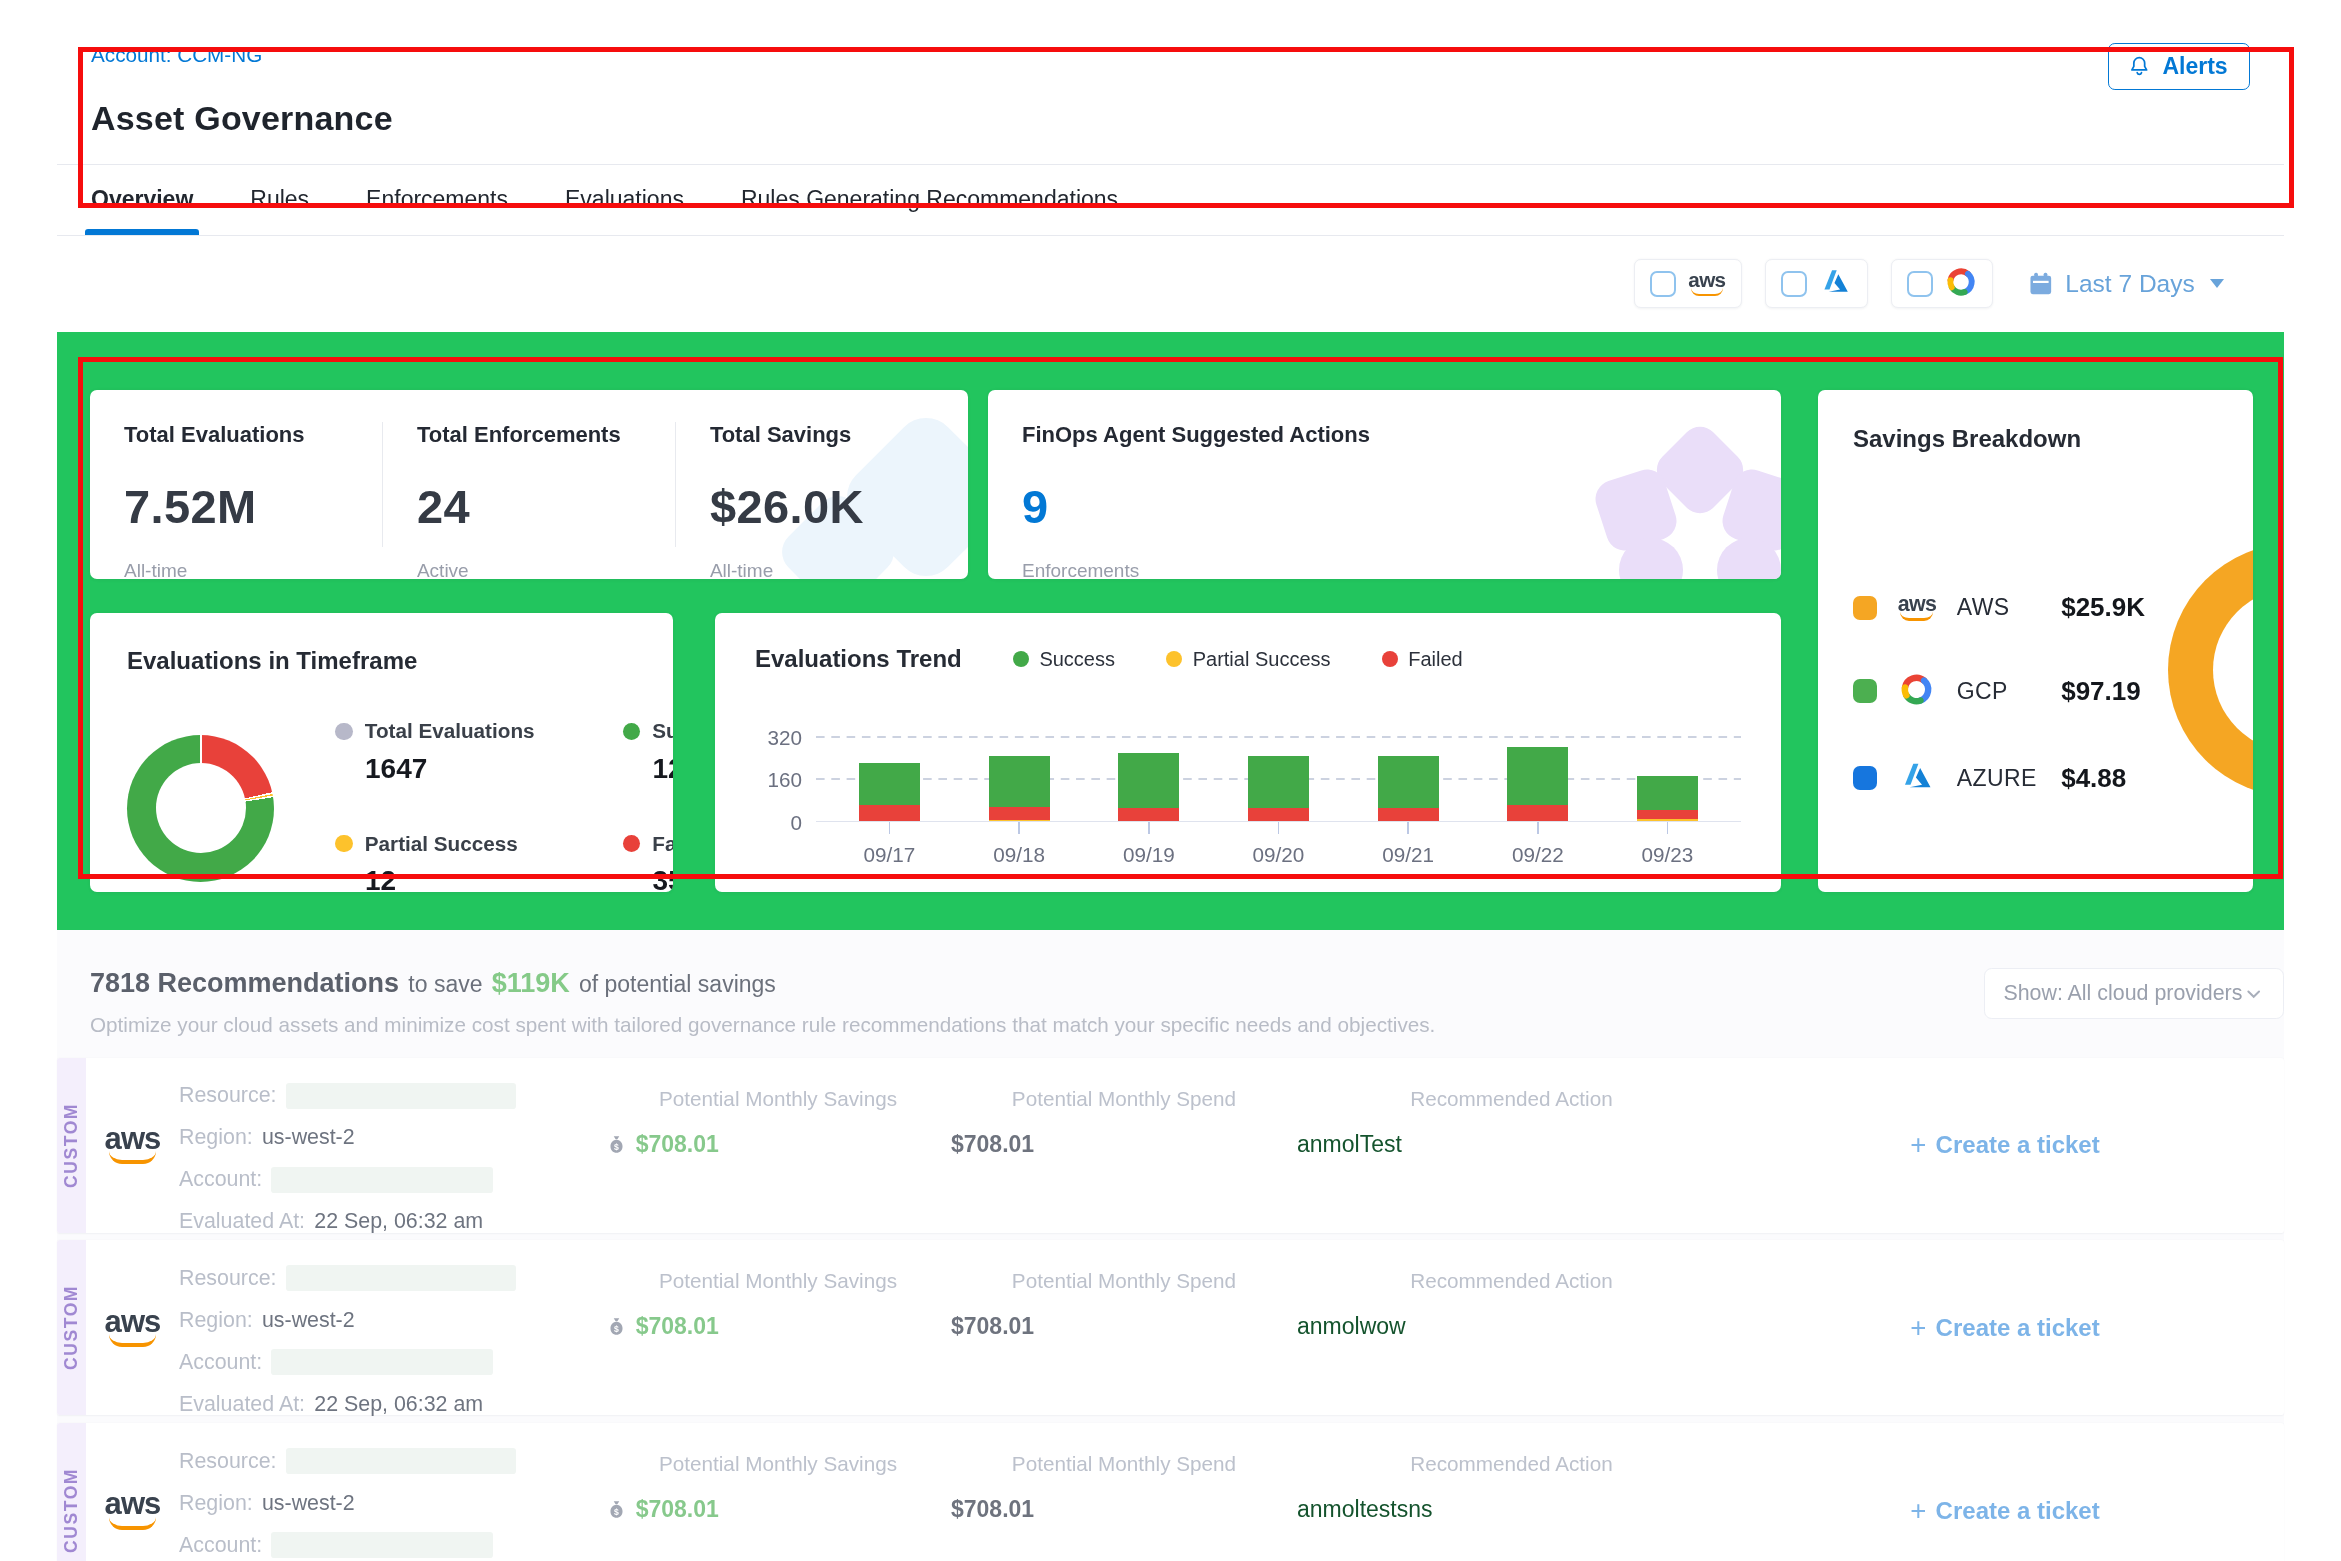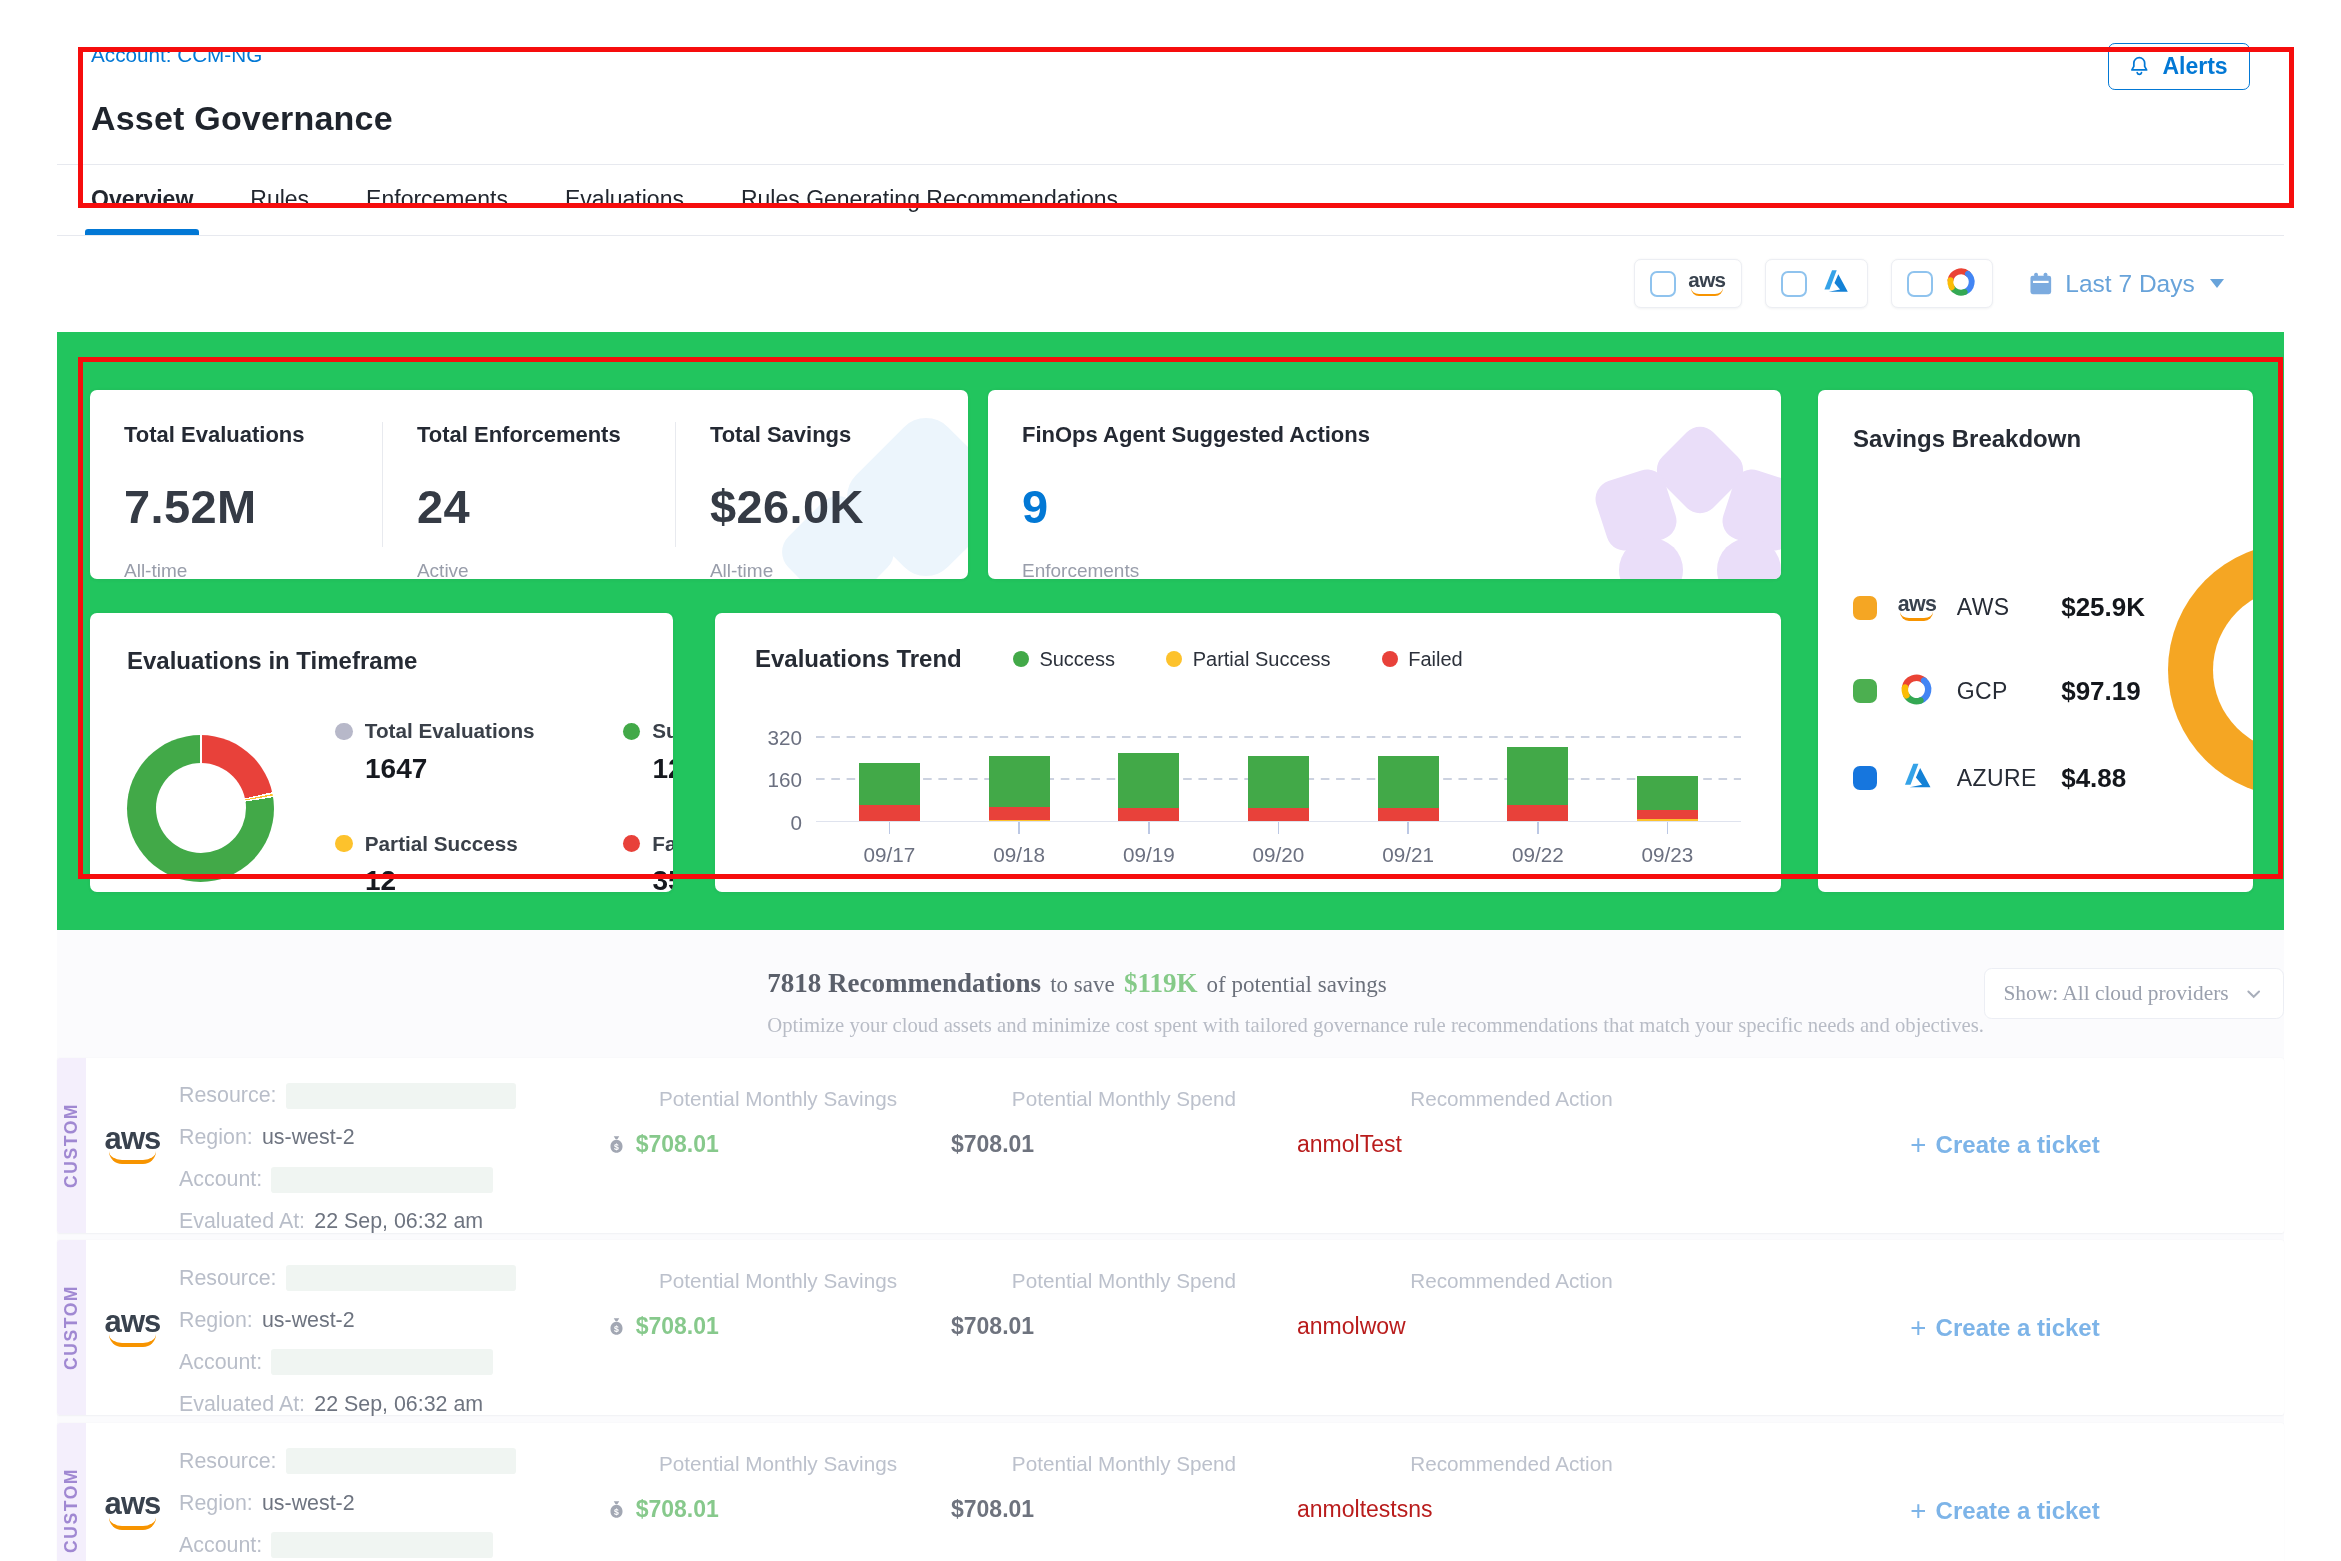--- a/index.html
+++ b/index.html
@@ -102,21 +102,21 @@
   .bd-body { margin-top:90px; display:flex; align-items:flex-start; gap:23px; }
   .bd-legend { margin-top:49px; display:flex; flex-direction:column; gap:49px; flex:1; }
   .bd-item { display:flex; align-items:center; gap:18.4px; }
   .bd-swatch { width:24px; height:24px; border-radius:6.9px; flex:none; }
   .bd-icon { width:43px; display:flex; justify-content:center; flex:none; }
   .bd-name { font-size:23px; color:#272c36; width:86px; letter-spacing:0.4px; }
   .bd-value { font-size:26px; font-weight:700; color:#14171c; }
 
   
   .recs { background:#fbfbfd; padding:0 0 0 0; min-height:658px; }
-  .recs-head { display:flex; justify-content:flex-end; align-items:flex-start; padding:38px 0 20px 33px;font-family:Liberation Serif, serif; }
+  .recs-head { display:flex; justify-content:space-between; align-items:flex-start; padding:38px 0 20px 33px; }
   .recs-title { display:flex; align-items:baseline; gap:9.2px; }
   .rt-count { font-size:27px; font-weight:700; color:#5b606b; }
   .rt-mid, .rt-tail { font-size:23px; color:#6b707b; font-weight:500; }
   .rt-green { font-size:27px; font-weight:700; color:#85ca88; }
   .recs-sub { font-size:20.7px; color:#b8bcc6; margin-top:13.8px; line-height:24.5px; }
   .recs-filter { width:300px; height:51px; border:1.5px solid #eceef4; border-radius:7.7px; background:#fff;
     display:flex; align-items:center; justify-content:space-between; padding:0 18.4px; cursor:pointer; }
   .recs-filter span { font-size:21.4px; color:#9aa0ad; }
   .recs-filter svg { width:21.4px; height:21.4px; }
 
@@ -129,21 +129,21 @@
   .dline { display:flex; align-items:center; gap:9.2px; height:42px; font-size:21.4px; }
   .dlabel { color:#b9bec9; }
   .dvalue { color:#6e7480; }
   .skel { width:230px; height:26px; background:#f0f5f2; border-radius:3.1px; }
   .rcol { padding-top:29px; flex:none;text-align:center; }
   .rcol .clabel { font-size:20.7px; color:#bcc1cc; }
   .cval { margin-top:20px; font-size:23px; display:flex; align-items:center; gap:7.7px; }
   .col-savings { width:346px; } .col-spend { width:346px; } .col-action { width:429px; }
   .sav-val { color:#87c98c; font-weight:700; }
   .spend-val { color:#6e737e; font-weight:700; }
-  .act-val { color:#b91c1c; }
+  .act-val { color:#14532d; }
   .col-ticket { flex:1; display:flex; align-items:center; justify-content:center; }
   .ticket-btn { display:flex; align-items:center; gap:9.2px; color:#7db4e8; font-size:24px; font-weight:700; cursor:pointer; background:none; border:none; }
   .ticket-plus { font-size:27.6px; font-weight:500; line-height:1; }
 
   
   .aws-logo { display:inline-flex; flex-direction:column; align-items:center; line-height:.85; }
   .aws-logo .t { font-weight:700; color:#39424e; letter-spacing:-.03em; }
   .aws-logo .s { border-bottom-style:solid; border-bottom-color:#f79400; border-radius:0 0 1.1em 1.1em; margin-top:-.08em; }
 
   

